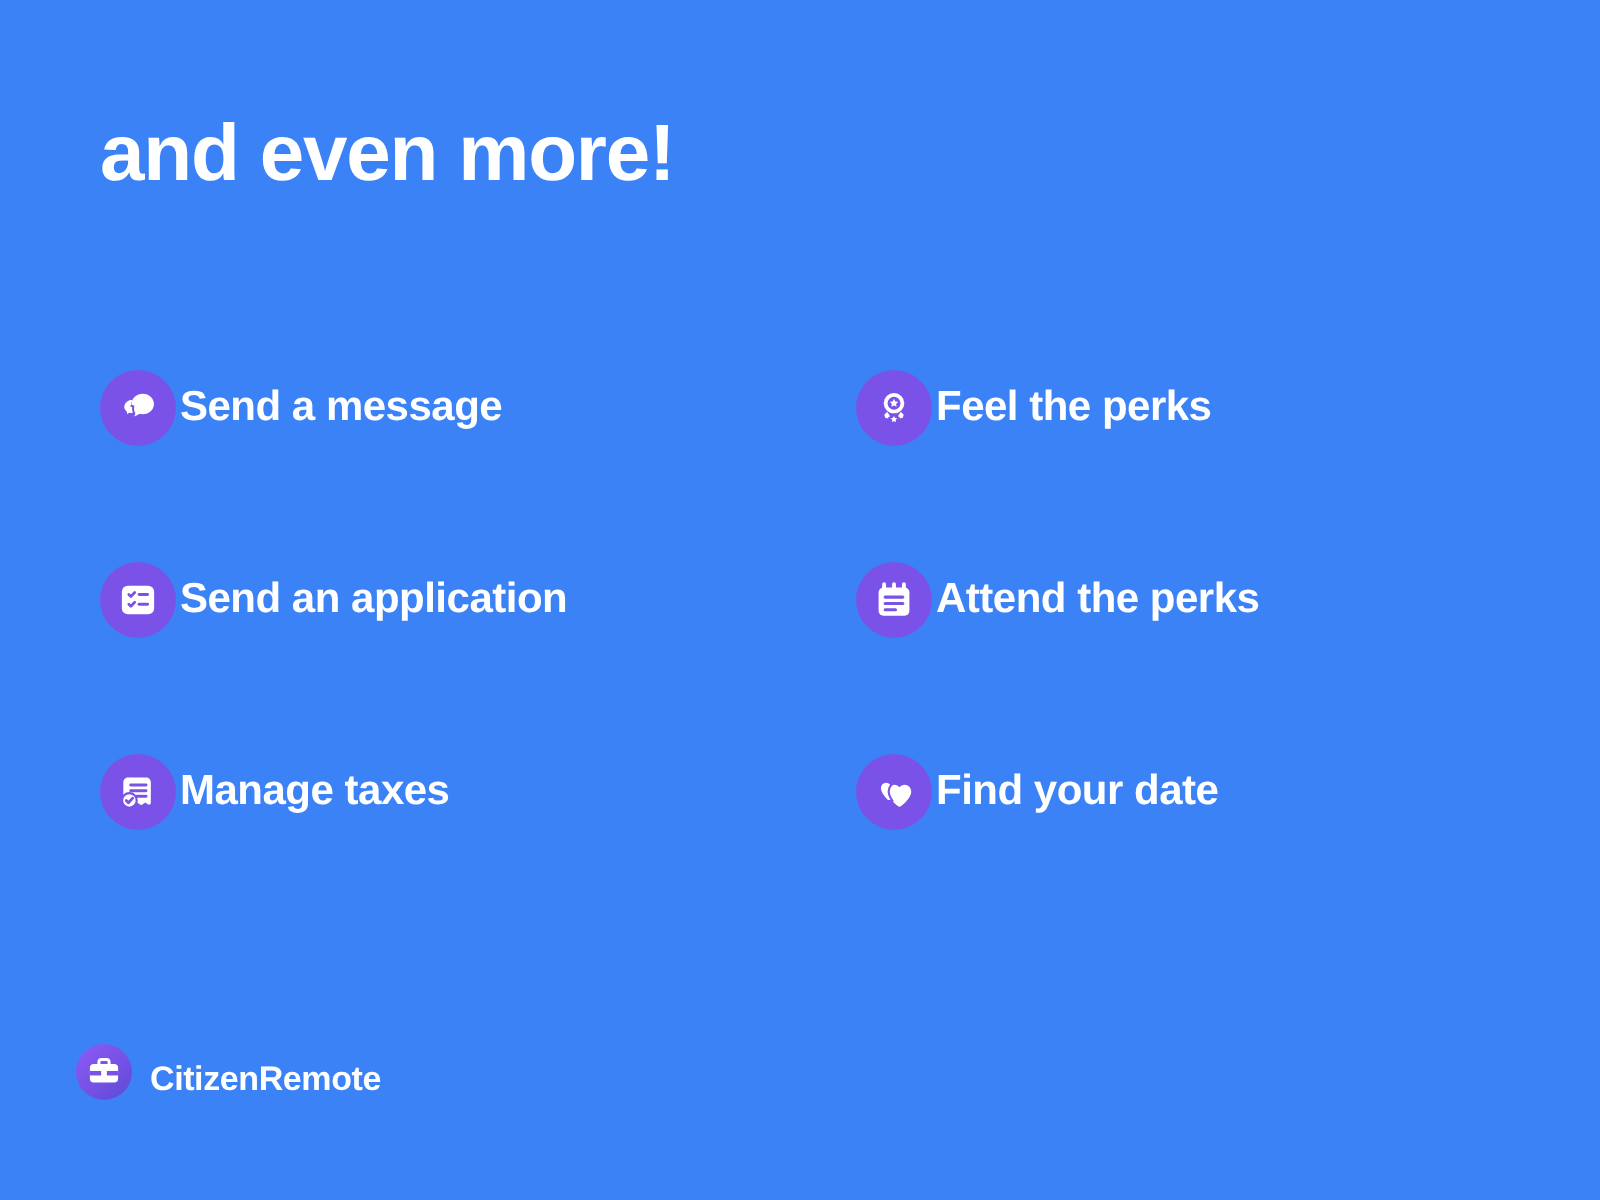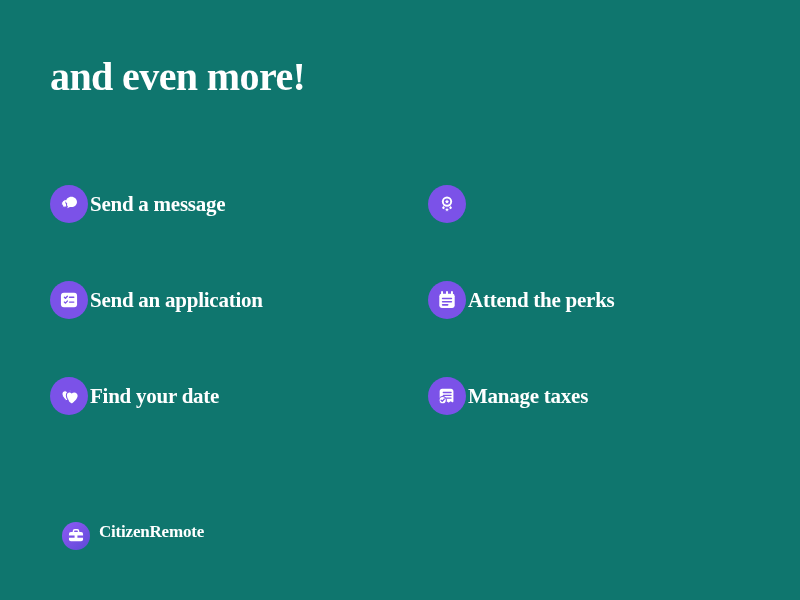--- a/index.html
+++ b/index.html
@@ -13,22 +13,21 @@
     background: #121729;
     font-family: "Liberation Sans", sans-serif;
     overflow: hidden;
     position: relative;
     -webkit-font-smoothing: antialiased;
   }
 
   .slide {
     position: absolute;
     inset: 0;
-    background: #0f766e;
-    font-family: Liberation Serif, serif;
+    background: #3b82f6;
   }
 
   
   .page-title {
     position: absolute;
     left: 50px;
     top: 52px;
     font-size: 40px;
     line-height: 50px;
     font-weight: bold;
@@ -76,24 +75,24 @@
     line-height: 26px;
     font-weight: bold;
     color: #ffffff;
     letter-spacing: -0.25px;
     white-space: nowrap;
   }
 
   
   .brand {
     position: absolute;
-    left: 62px;
+    left: 38px;
     top: 522px;
     display: flex;
-    align-items: flex-start;
+    align-items: flex-end;
   }
   .brand-mark {
     width: 28px;
     height: 28px;
     min-width: 28px;
     border-radius: 50%;
     background: linear-gradient(140deg, #8b5cf6 0%, #7b52e8 45%, #5b4bd6 100%);
     display: flex;
     align-items: center;
     justify-content: center;
@@ -132,20 +131,21 @@
       <span class="feature-icon" style="background: rgb(123, 82, 232);">
         <svg width="22" height="22" viewBox="0 0 24 24" fill="none">
           <circle cx="12" cy="9.4" r="5.6" fill="#ffffff"></circle>
           <circle cx="12" cy="9.4" r="3.5" fill="#7b52e8"></circle>
           <path d="M12 6.9l.72 1.5 1.63.22-1.2 1.13.3 1.62L12 10.6l-1.45.77.3-1.62-1.2-1.13 1.63-.22z" fill="#ffffff"></path>
           <path d="M8.3 14.1l1.5 2.2-1.0 1.45-1.6-.5-.5-1.6z" fill="#ffffff"></path>
           <path d="M15.7 14.1l-1.5 2.2 1.0 1.45 1.6-.5.5-1.6z" fill="#ffffff"></path>
           <path d="M12 15.3l.85 1.75 1.9.28-1.38 1.33.33 1.9L12 19.66l-1.7.9.33-1.9-1.38-1.33 1.9-.28z" fill="#ffffff" stroke="#7b52e8" stroke-width="0.9" stroke-linejoin="round"></path>
         </svg>
       </span>
+      <span class="feature-label">Feel the perks</span>
     </div>
 
     <div class="feature-item">
       <span class="feature-icon" style="background: rgb(123, 82, 232);">
         <svg width="22" height="22" viewBox="0 0 24 24" fill="none">
           <rect x="3.2" y="4.2" width="17.6" height="15.6" rx="3.2" fill="#ffffff"></rect>
           <path d="M7.0 9.0l1.1 1.1 2.1-2.2" stroke="#7b52e8" stroke-width="1.5" stroke-linecap="round" stroke-linejoin="round"></path>
           <path d="M7.0 14.3l1.1 1.1 2.1-2.2" stroke="#7b52e8" stroke-width="1.5" stroke-linecap="round" stroke-linejoin="round"></path>
           <path d="M12.6 9.0h4.6" stroke="#7b52e8" stroke-width="1.6" stroke-linecap="round"></path>
           <path d="M12.6 14.3h4.6" stroke="#7b52e8" stroke-width="1.6" stroke-linecap="round"></path>
@@ -158,44 +158,44 @@
       <span class="feature-icon" style="background: rgb(123, 82, 232);">
         <svg width="22" height="22" viewBox="0 0 24 24" fill="none">
           <path d="M6.6 3.3v2.4M12 3.3v2.4M17.4 3.3v2.4" stroke="#ffffff" stroke-width="2.1" stroke-linecap="round"></path>
           <rect x="3.6" y="5.2" width="16.8" height="15.4" rx="2.6" fill="#ffffff"></rect>
           <path d="M7.2 10.4h9.6" stroke="#7b52e8" stroke-width="1.7" stroke-linecap="round"></path>
           <path d="M7.2 13.9h9.6" stroke="#7b52e8" stroke-width="1.7" stroke-linecap="round"></path>
           <path d="M7.2 17.3h5.6" stroke="#7b52e8" stroke-width="1.7" stroke-linecap="round"></path>
         </svg>
       </span>
       <span class="feature-label">Attend the perks</span>
-    </div>
-
-    <div class="feature-item">
-      <span class="feature-icon" style="background: rgb(123, 82, 232);">
-        <svg width="22" height="22" viewBox="0 0 24 24" fill="none">
-          <path d="M15.0 20.0c-.3 0-.6-.1-.85-.3-1.2-.95-5.55-4.6-5.55-7.9 0-2.1 1.6-3.75 3.6-3.75 1.1 0 2.1.5 2.8 1.35.7-.85 1.7-1.35 2.8-1.35 2.0 0 3.6 1.65 3.6 3.75 0 3.3-4.35 6.95-5.55 7.9-.25.2-.55.3-.85.3z" fill="#ffffff"></path>
-          <path d="M8.4 16.9c-1.75-1.8-4.1-4.5-4.1-7.0 0-2.0 1.5-3.55 3.4-3.55 1.05 0 2.0.48 2.65 1.28.66-.8 1.6-1.28 2.65-1.28.62 0 1.2.17 1.7.47-.3-.05-.6-.08-.9-.08-2.62 0-4.7 2.15-4.7 4.85 0 1.9 1.0 3.75 2.1 5.31z" fill="#ffffff" stroke="#7b52e8" stroke-width="1.15" stroke-linejoin="round"></path>
-        </svg>
-      </span>
-      <span class="feature-label">Find your date</span>
     </div>
 
     <div class="feature-item">
       <span class="feature-icon" style="background: rgb(123, 82, 232);">
         <svg width="22" height="22" viewBox="0 0 24 24" fill="none">
           <path d="M6.4 4.1h10.0c1.45 0 2.6 1.15 2.6 2.6v11.1c0 .85-.95 1.35-1.65.88l-1.35-.9-1.6 1.05c-.4.26-.9.26-1.3 0l-1.6-1.05-1.6 1.05c-.4.26-.9.26-1.3 0l-1.6-1.05-1.35.9c-.7.47-1.65-.03-1.65-.88V6.7c0-1.45 1.15-2.6 2.6-2.6z" fill="#ffffff"></path>
           <path d="M8.0 8.2h8.4" stroke="#7b52e8" stroke-width="1.55" stroke-linecap="round"></path>
           <path d="M8.0 11.3h8.4" stroke="#7b52e8" stroke-width="1.55" stroke-linecap="round"></path>
           <path d="M11.4 14.3h5.0" stroke="#7b52e8" stroke-width="1.55" stroke-linecap="round"></path>
           <circle cx="7.3" cy="16.6" r="4.0" fill="#ffffff" stroke="#7b52e8" stroke-width="1.2"></circle>
           <path d="M5.6 16.6l1.2 1.25 2.3-2.5" stroke="#7b52e8" stroke-width="1.5" stroke-linecap="round" stroke-linejoin="round"></path>
         </svg>
       </span>
       <span class="feature-label">Manage taxes</span>
+    </div>
+
+    <div class="feature-item">
+      <span class="feature-icon" style="background: rgb(123, 82, 232);">
+        <svg width="22" height="22" viewBox="0 0 24 24" fill="none">
+          <path d="M15.0 20.0c-.3 0-.6-.1-.85-.3-1.2-.95-5.55-4.6-5.55-7.9 0-2.1 1.6-3.75 3.6-3.75 1.1 0 2.1.5 2.8 1.35.7-.85 1.7-1.35 2.8-1.35 2.0 0 3.6 1.65 3.6 3.75 0 3.3-4.35 6.95-5.55 7.9-.25.2-.55.3-.85.3z" fill="#ffffff"></path>
+          <path d="M8.4 16.9c-1.75-1.8-4.1-4.5-4.1-7.0 0-2.0 1.5-3.55 3.4-3.55 1.05 0 2.0.48 2.65 1.28.66-.8 1.6-1.28 2.65-1.28.62 0 1.2.17 1.7.47-.3-.05-.6-.08-.9-.08-2.62 0-4.7 2.15-4.7 4.85 0 1.9 1.0 3.75 2.1 5.31z" fill="#ffffff" stroke="#7b52e8" stroke-width="1.15" stroke-linejoin="round"></path>
+        </svg>
+      </span>
+      <span class="feature-label">Find your date</span>
     </div>
 
   </div>
 
   <div class="brand">
     <span class="brand-mark" style="background: linear-gradient(140deg, rgb(139, 92, 246) 0%, rgb(123, 82, 232) 45%, rgb(91, 75, 214) 100%);">
       <svg width="18" height="18" viewBox="0 0 24 24" fill="none">
         <rect x="2.6" y="6.6" width="18.8" height="12.4" rx="2.6" fill="#ffffff"></rect>
         <path d="M8.6 6.6V5.4c0-.95.8-1.7 1.8-1.7h3.2c1.0 0 1.8.75 1.8 1.7v1.2" stroke="#ffffff" stroke-width="2.0" stroke-linecap="round"></path>
         <rect x="2.6" y="11.3" width="18.8" height="3.0" fill="#7b52e8"></rect>

